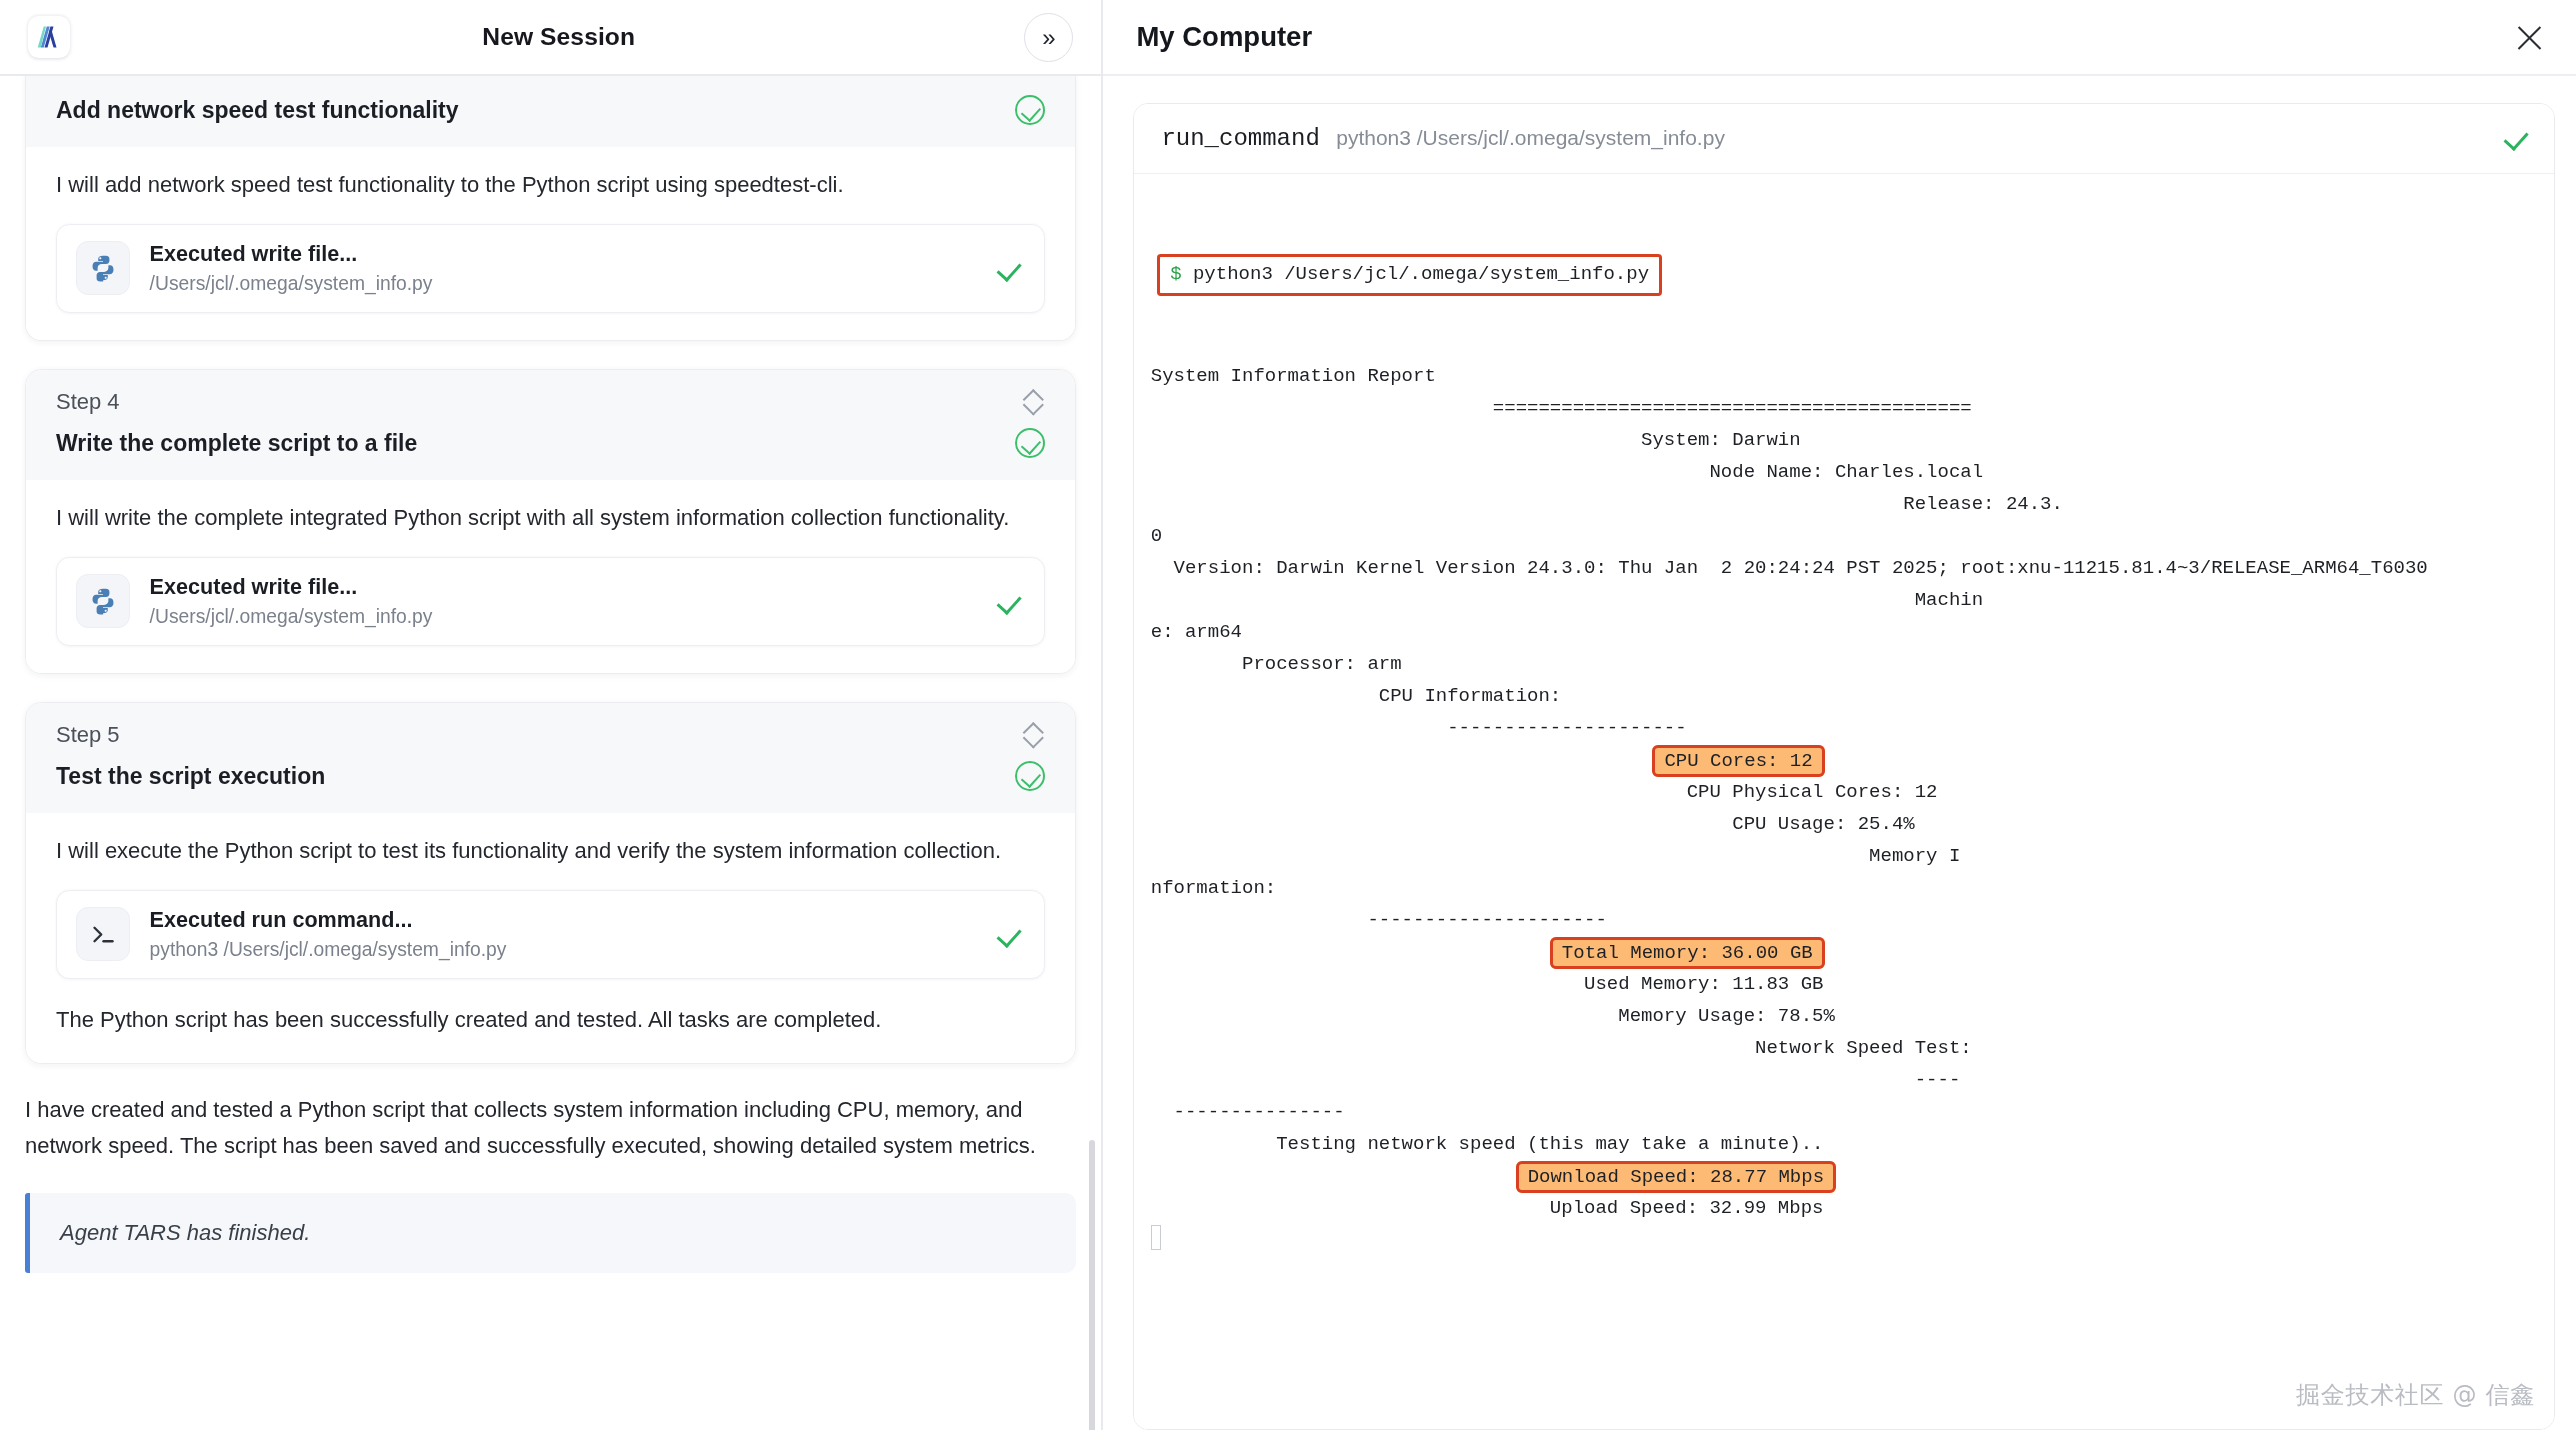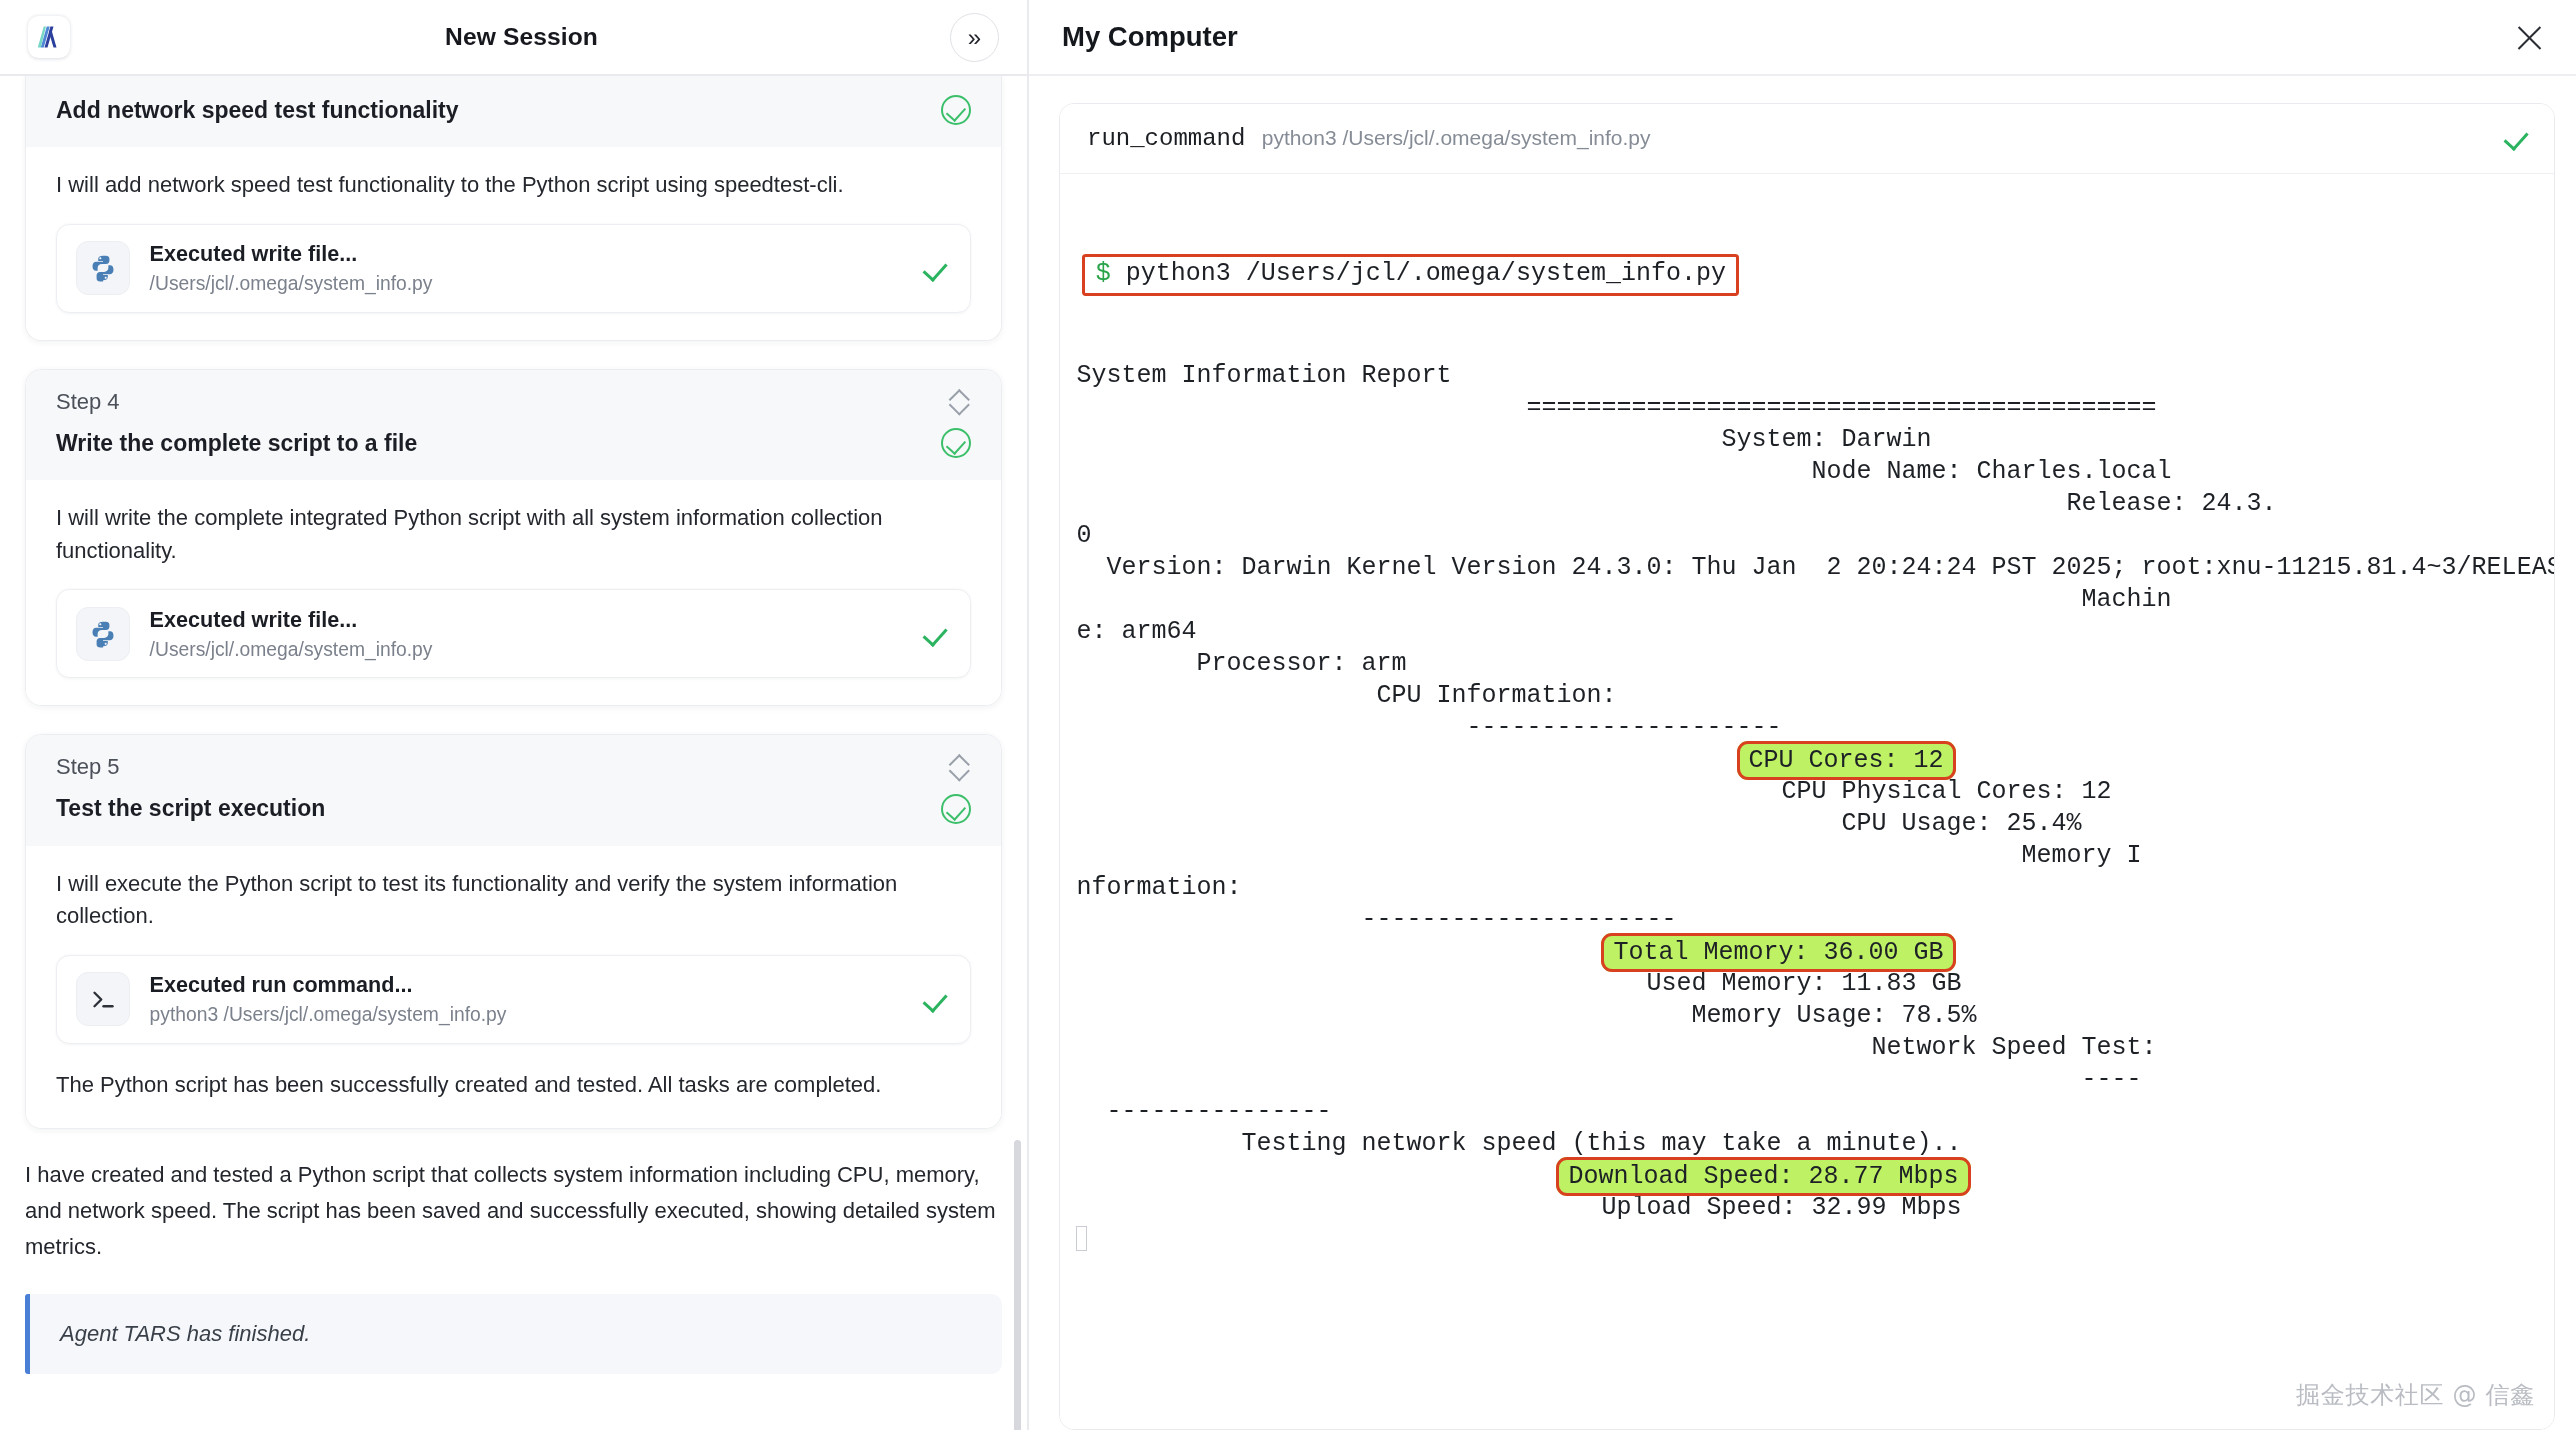--- a/index.html
+++ b/index.html
@@ -244,42 +244,42 @@
     transform: rotate(42deg);
   }
 
   .term-body {
     flex: 1 1 auto;
     padding: 16.4px 0 0 0;
     background: #fff;
     overflow: hidden;
     position: relative;
     font-family: "Liberation Mono", "DejaVu Sans Mono", monospace;
-    font-size: 25px;
+    font-size: 19px;
     line-height: 32px;
     color: #1d2025;
     white-space: pre;
   }
   .term-line { padding-left: 16.4px; }
   .prompt-line {
     display: inline-block;
     border: 3.7px solid #d9401f;
     border-radius: 3.7px;
     padding: 1.5px 10.4px 3px 10.4px;
     margin-left: 6px;
     background: #fff;
     position: relative;
     z-index: 4;
   }
   .dollar { color: #2aa34a; }
   .hl {
     border: 3.7px solid #d9401f;
-    border-radius: 11px;
+    border-radius: 6px;
     padding: 1.5px 9px 2.2px 9px;
-    background: #bef264;
+    background: #fdba74;
     position: relative;
     z-index: 4;
     margin-top: 39px;
   }
   .caret-block {
     display: inline-block;
     width: 10.4px; height: 25px;
     border: 1.5px solid #c9ccd2;
     vertical-align: -4.5px;
   }

